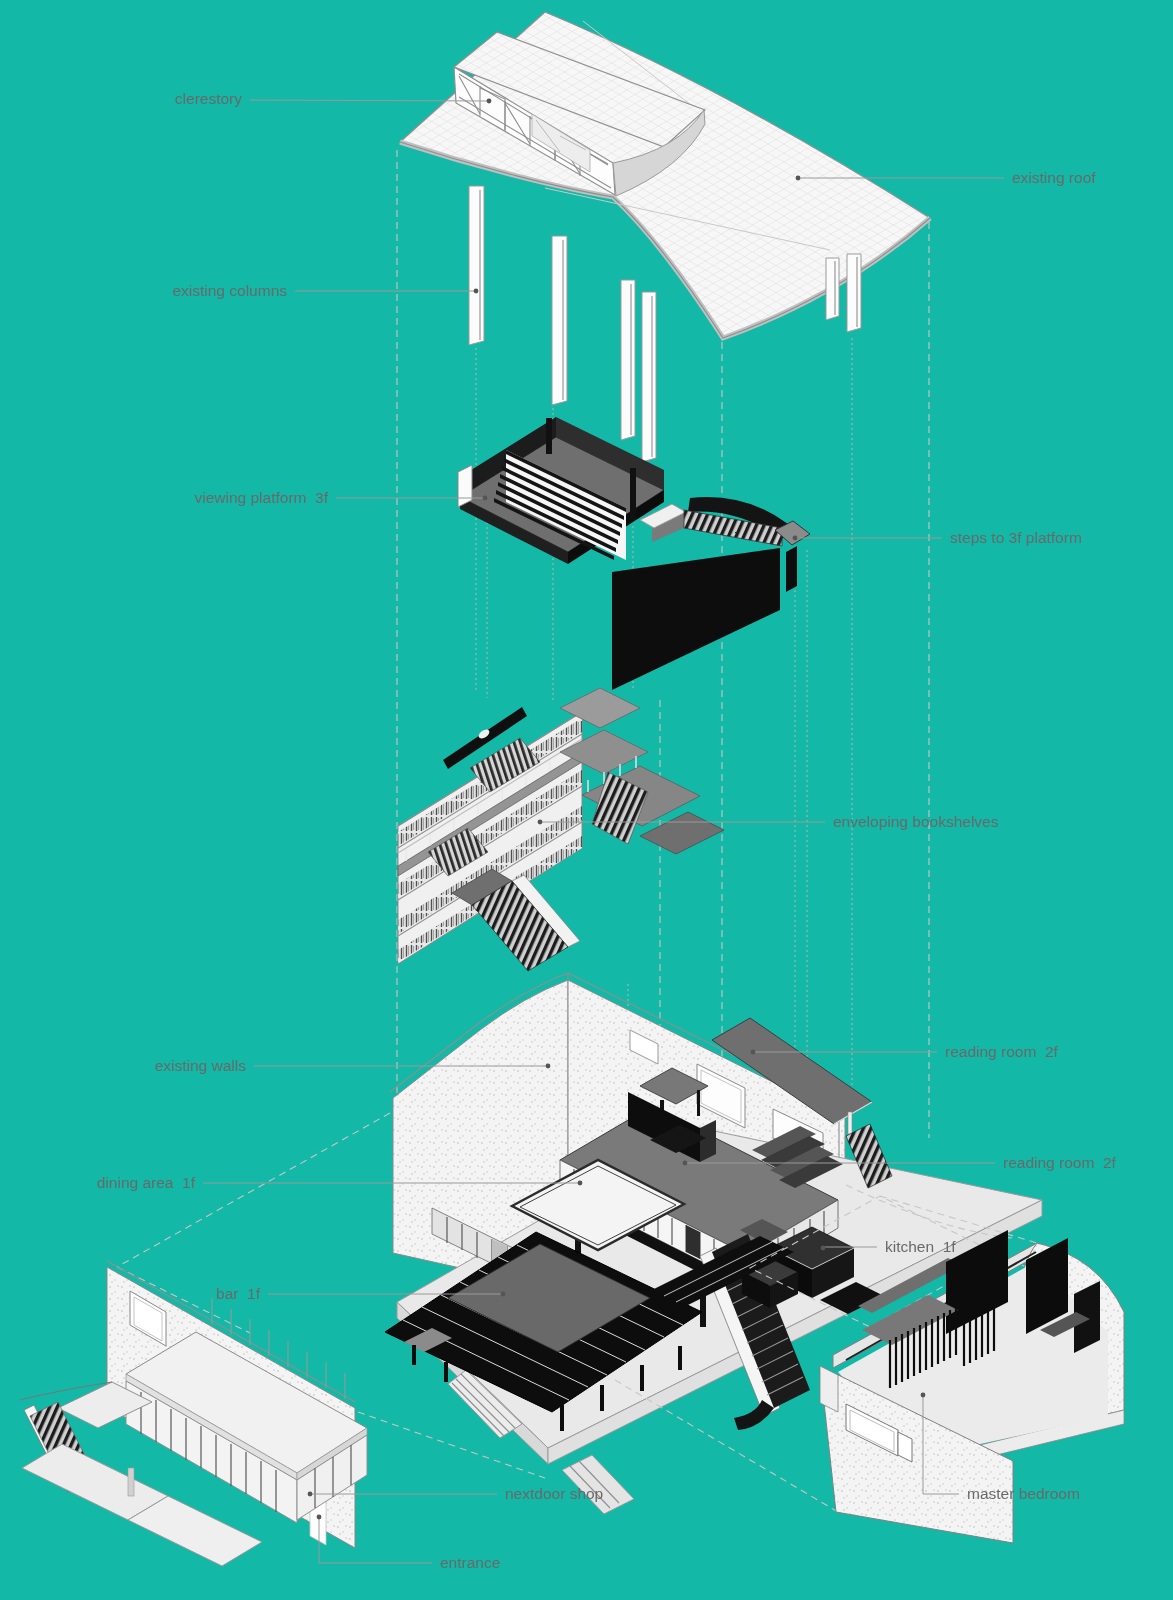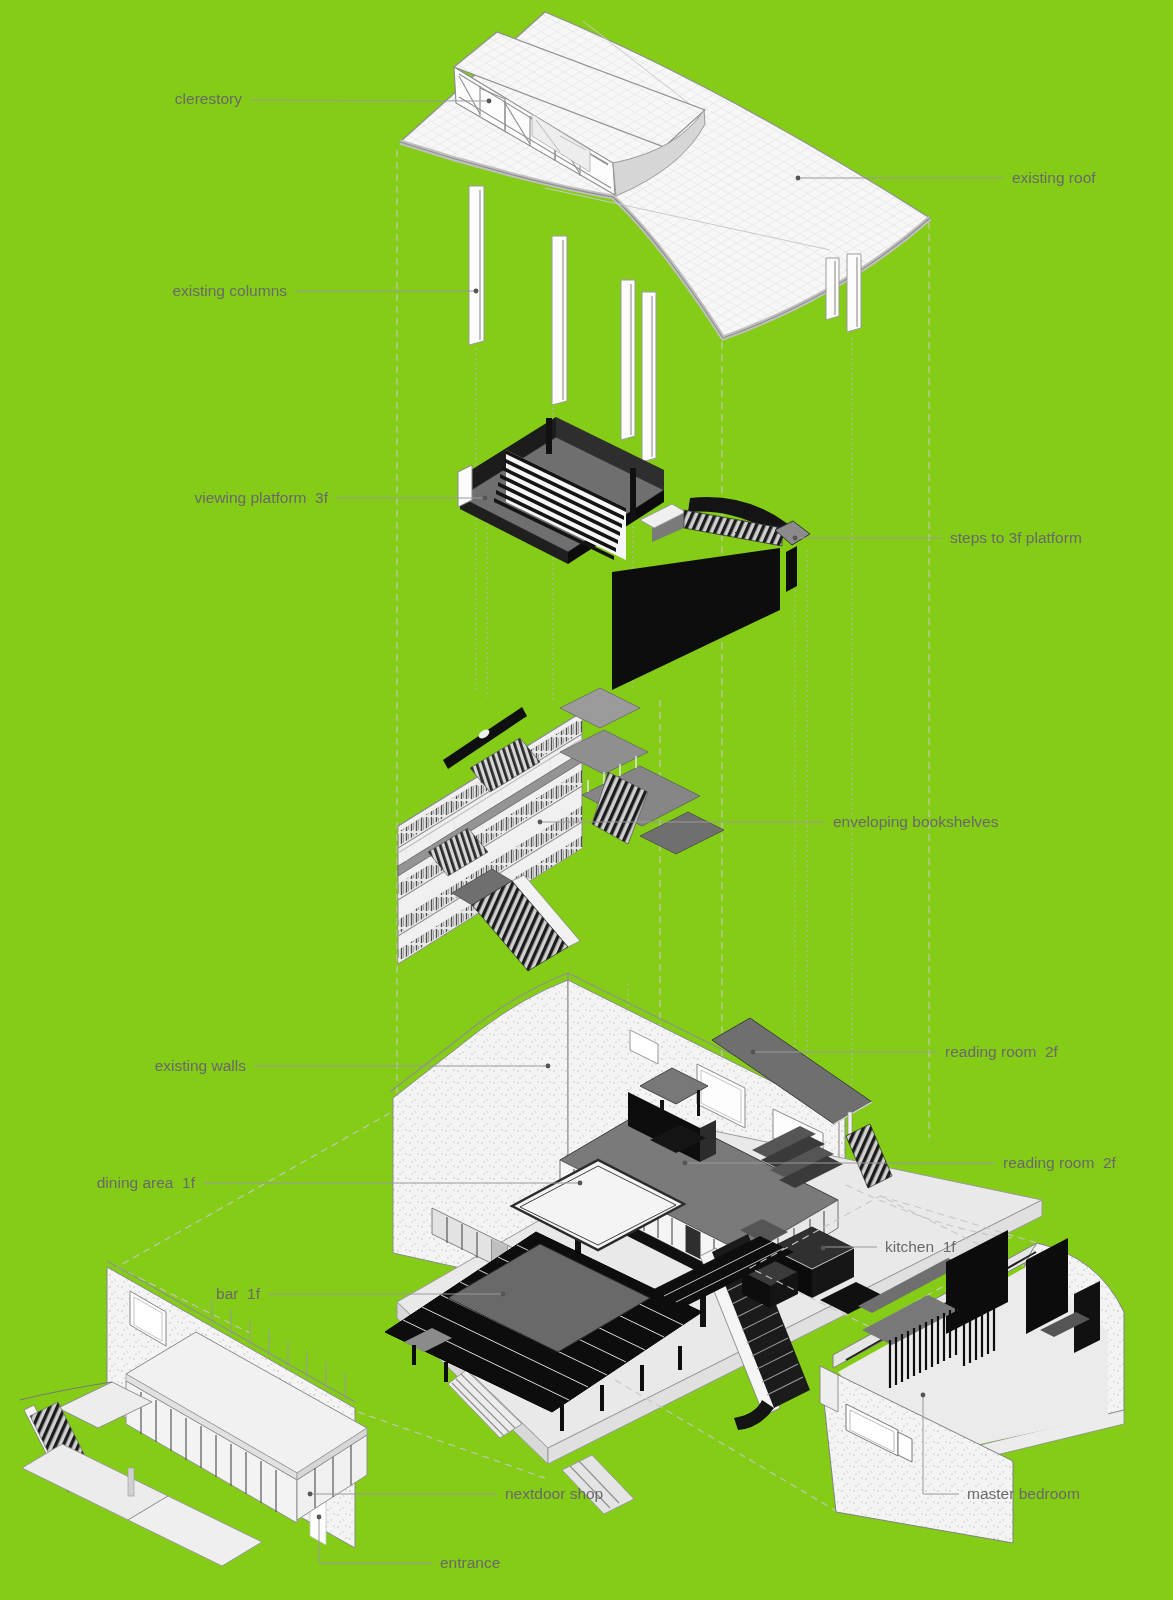--- a/index.html
+++ b/index.html
@@ -1,16 +1,16 @@
 <!DOCTYPE html>
 <html><head>
 <meta charset="utf-8">
 <style>
   html,body{margin:0;padding:0;background:#ffffff;}
-  #stage{position:relative;width:1173px;height:1600px;background:#84cc16;overflow:hidden;}
+  #stage{position:relative;width:1173px;height:1600px;background:#14b8a6;overflow:hidden;}
   svg{position:absolute;left:0;top:0;}
   .lbl{font:15.5px "Liberation Sans", sans-serif;fill:#696969;}
   .leader{stroke:#9a9a9a;stroke-width:1;fill:none;}
   .dot{fill:#555555;stroke:none;}
   .dash{stroke:#c7c7c7;stroke-width:1.1;stroke-dasharray:7 5;fill:none;}
   .dots{stroke:#b7b7b7;stroke-width:1;stroke-dasharray:2 3;fill:none;}
   .ln{stroke:#8f8f8f;stroke-width:1.1;fill:none;}
   .lnL{stroke:#c9c9c9;stroke-width:1;fill:none;}
   .blk{fill:#0d0d0d;stroke:none;}
   .mull{stroke:#5a5a5a;stroke-width:1.2;}

